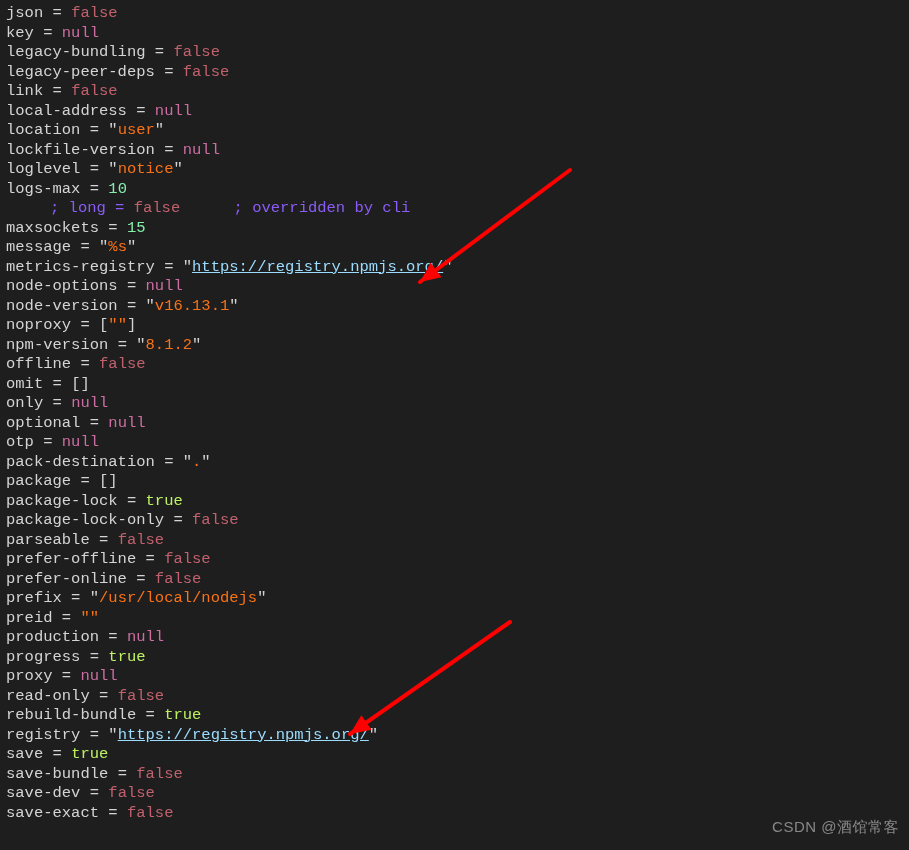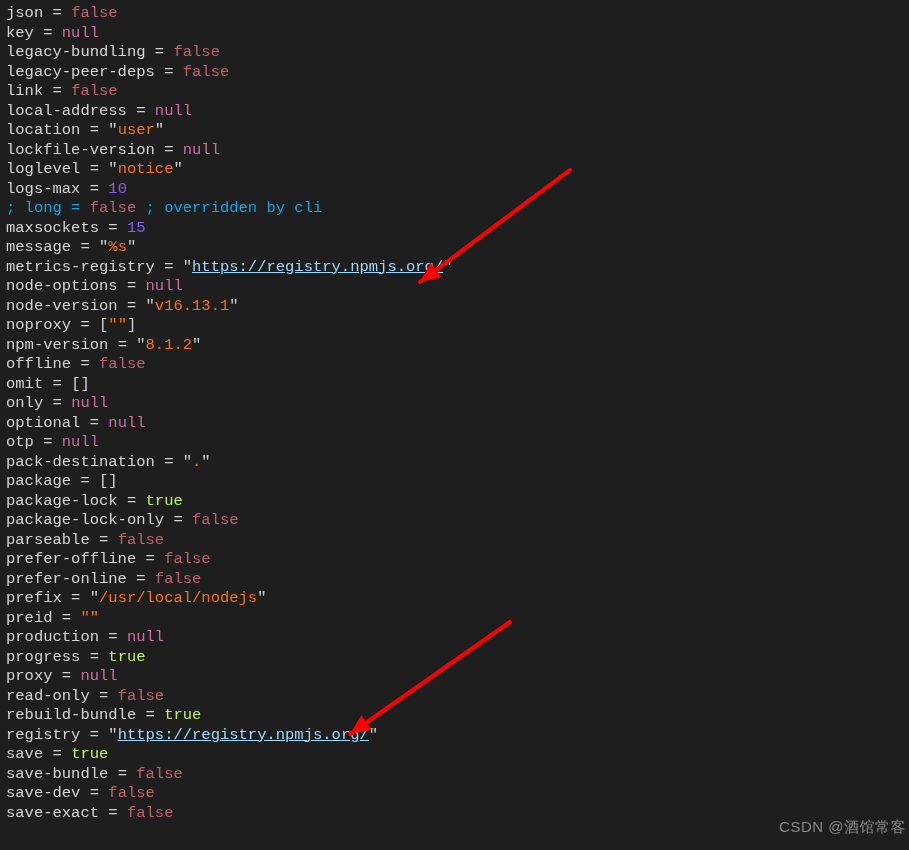--- a/index.html
+++ b/index.html
@@ -17,27 +17,27 @@
     padding:4px 6px;
     white-space:pre;
     color:#d4d4d4;
   }
   .line{display:block;}
   .key{color:#d4d4d4;}
   .eq{color:#d4d4d4;}
   .kw-false{color:#c1616e;text-align:right;}
   .kw-true{color:#bef264;}
   .kw-null{color:#cc6ea2;margin-top:32px;}
-  .num{color:#8b5cf6;text-align:right;}
+  .num{color:#86efac;text-align:right;}
   .str{color:#f97316;}
   .link{color:#9cdcfe;text-decoration:underline;}
-  .comment{color:#0ea5e9;}
+  .comment{color:#8b5cf6;margin-left:44px;}
   .watermark{
     position:absolute;
-    right:3px;
+    right:10px;
     bottom:14px;
     color:rgba(220,220,220,0.55);
     font-family:"Microsoft YaHei","PingFang SC",sans-serif;
     font-size:15px;
     letter-spacing:0.5px;
     pointer-events:none;
   }
   svg.arrow{position:absolute;top:0;left:0;pointer-events:none;}
 </style>
 </head>

